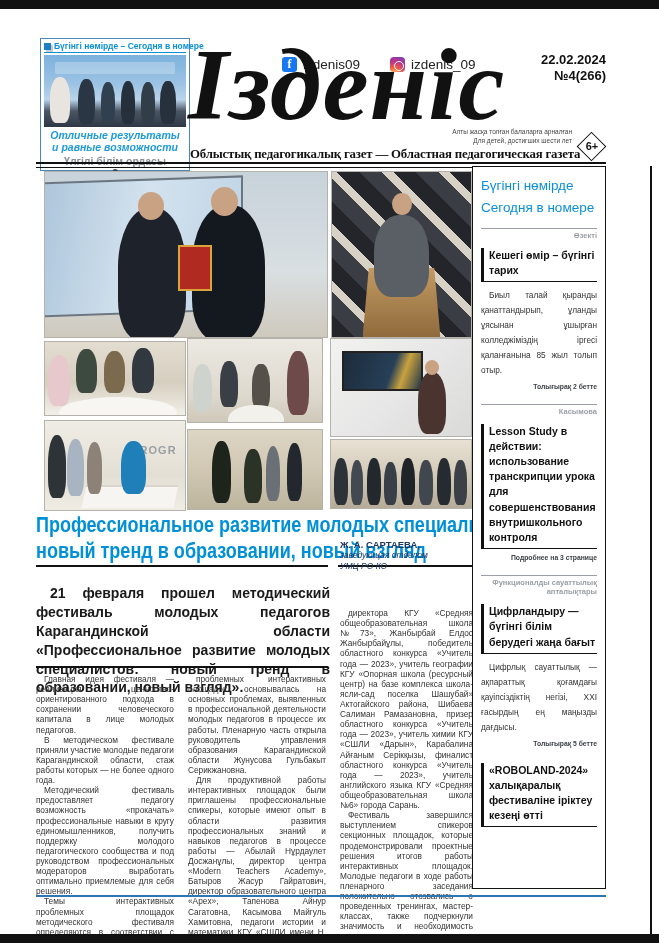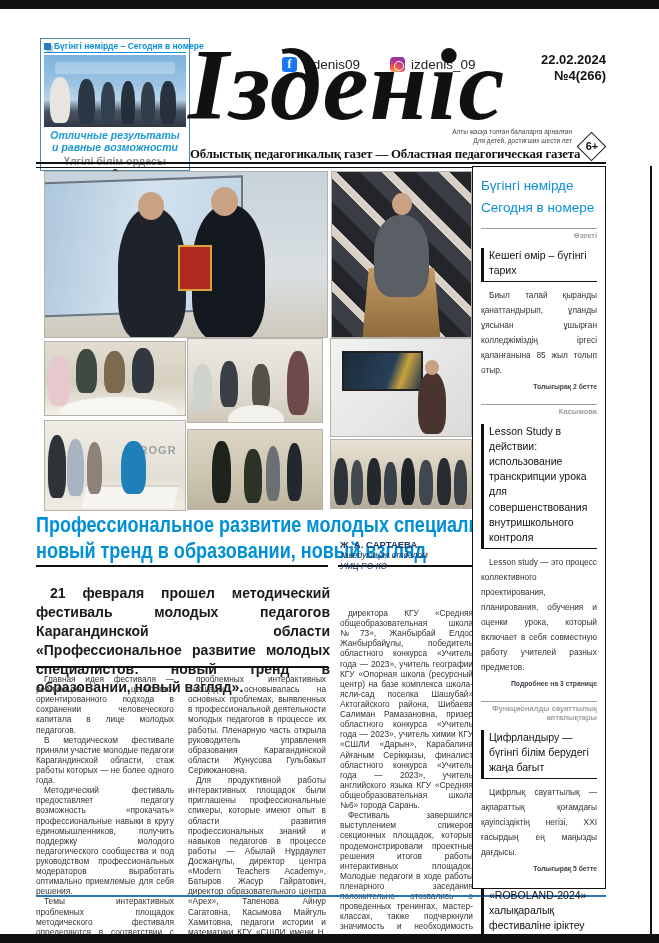--- a/index.html
+++ b/index.html
@@ -84,21 +84,21 @@
   .col2 { left:188px; top:674px; }
   .col3 { left:340px; top:608px; width:133px; }
   .rule-blue { left:36px; top:895px; width:570px; height:2px; background:#2e75b6; }
 
   
   .sidebar { left:472px; top:166px; width:134px; height:723px; border:1.5px solid #111; background:#fff; padding:8px 8px 6px 8px; }
   .sb-header { color:#0b90d8; font-weight:normal; font-size:13.5px; line-height:1.65; }
   .sb-sec { margin-top:8px; border-top:1px solid #9aa0a6; padding-top:2px; text-align:right;
             color:#9aa0a6; font-weight:bold; font-size:7.5px; }
   .sb-title { margin-top:8px; border-left:3px solid #111; border-bottom:1.5px solid #111;
-              padding:0 0 3px 5px; font-weight:normal; font-size:10.5px; line-height:1.45; color:#111; }
+              padding:0 0 3px 5px; font-weight:bold; font-size:10.5px; line-height:1.45; color:#111; }
   .sb-text { margin-top:6px; font-size:8.3px; line-height:1.8; text-align:justify; color:#333; text-indent:8px; }
   .sb-more { margin-top:5px; text-align:right; font-weight:bold; font-size:6.8px; color:#3a3f45; }
 </style>
 </head>
 <body>
 
 <div class="page">
 
   <div class="abs bar-top"></div>
 
@@ -248,21 +248,20 @@
       <div>Сегодня в номере</div>
     </div>
 
     <div class="sb-sec" style="">Өзекті</div>
     <div class="sb-title">Кешегі өмір – бүгінгі тарих</div>
     <div class="sb-text">Биыл талай қыранды қанаттандырып, ұланды ұясынан ұшырған колледжіміздің іргесі қаланғанына 85 жыл толып отыр.</div>
     <div class="sb-more">Толығырақ 2 бетте</div>
 
     <div class="sb-sec" style="margin-top:14px;">Касымова</div>
     <div class="sb-title">Lesson Study в действии: использование транскрипции урока для совершенствования внутришкольного контроля</div>
-    <div class="sb-text">Lesson study — это процесс коллективного проектирования, планирования, обучения и оценки урока, который включает в себя совместную работу учителей разных предметов.</div>
     <div class="sb-more">Подробнее на 3 странице</div>
 
     <div class="sb-sec" style="margin-top:14px;">Функционалды сауаттылық апталықтары</div>
     <div class="sb-title">Цифрландыру — бүгінгі білім берудегі жаңа бағыт</div>
     <div class="sb-text">Цифрлық сауаттылық — ақпараттық қоғамдағы қауіпсіздіктің негізі, XXI ғасырдың ең маңызды дағдысы.</div>
     <div class="sb-more">Толығырақ 5 бетте</div>
 
     <div class="sb-title" style="margin-top:16px;">«ROBOLAND-2024» халықаралық фестиваліне іріктеу кезеңі өтті</div>
 
   </div>

